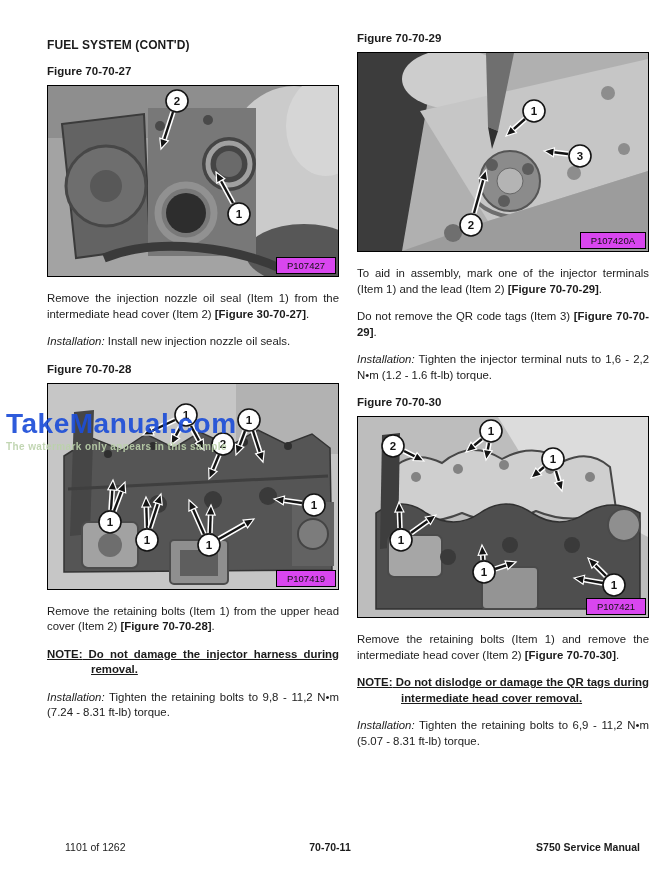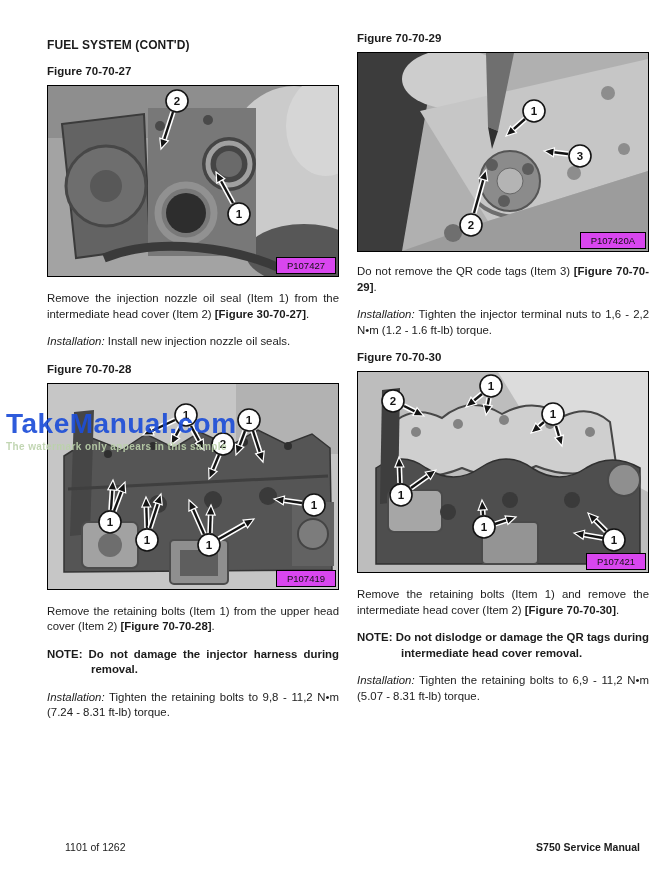--- a/index.html
+++ b/index.html
@@ -19,21 +19,21 @@
   .plabel{
     position:absolute;right:2px;bottom:2px;background:#d946ef;border:1px solid #000;
     font-size:9.5px;line-height:13px;padding:1px 10px;color:#111;
   }
   p.body{font-size:11.4px;line-height:15.5px;text-align:justify;margin:14px 0 0;}
   p.tight{margin:12px 0 0;}
   .ref{font-weight:bold;}
   .lead{font-style:italic;}
   p.note{
     font-size:11.4px;line-height:15.5px;font-weight:bold;text-align:justify;
-    margin:12px 0 0;padding-left:44px;text-indent:-44px;
+    margin:12px 0 0;padding-left:44px;text-indent:-44px;text-decoration:underline;
   }
   .watermark{position:absolute;left:6px;top:410px;z-index:5;pointer-events:none;}
   .wm-title{
     font-size:28px;font-weight:bold;letter-spacing:.5px;
     color:#1d4ed8;opacity:.92;line-height:28px;
   }
   .wm-sub{
     font-size:10px;font-weight:bold;letter-spacing:.4px;
     color:#bcd2ab;opacity:.9;margin-top:3px;
   }
@@ -210,20 +210,21 @@
           <circle cx="176" cy="58" r="11" fill="#ffffff" stroke="#141414" stroke-width="1.6"></circle>
           <text x="176" y="62" text-anchor="middle" font-size="11.5" font-weight="bold" font-family="&quot;Liberation Sans&quot;, sans-serif" fill="#141414">1</text>
           <circle cx="222" cy="103" r="11" fill="#ffffff" stroke="#141414" stroke-width="1.6"></circle>
           <text x="222" y="107" text-anchor="middle" font-size="11.5" font-weight="bold" font-family="&quot;Liberation Sans&quot;, sans-serif" fill="#141414">3</text>
           <circle cx="113" cy="172" r="11" fill="#ffffff" stroke="#141414" stroke-width="1.6"></circle>
           <text x="113" y="176" text-anchor="middle" font-size="11.5" font-weight="bold" font-family="&quot;Liberation Sans&quot;, sans-serif" fill="#141414">2</text>
         </svg>
       <span class="plabel">P107420A</span>
     </div>
 
+    <p class="body"><span>To aid in assembly, mark one of the injector terminals (Item 1) and the lead (Item 2) </span><span class="ref">[Figure 70-70-29]</span><span>.</span></p>
 
     <p class="body tight"><span>Do not remove the QR code tags (Item 3) </span><span class="ref">[Figure 70-70-29]</span><span>.</span></p>
 
     <p class="body tight"><span class="lead">Installation:</span><span> Tighten the injector terminal nuts to 1,6 - 2,2 N•m (1.2 - 1.6 ft-lb) torque.</span></p>
 
     <div class="figcap">Figure 70-70-30</div>
     <div class="photo">
       <svg width="290" height="200" viewBox="0 0 290 200">
         <rect width="290" height="200" fill="#bdbdbd"></rect>
         <polygon points="140,0 290,0 290,120 178,62" fill="#dcdcdc"></polygon>
@@ -297,16 +298,17 @@
     <p class="body tight"><span class="lead">Installation:</span><span> Tighten the retaining bolts to 6,9 - 11,2 N•m (5.07 - 8.31 ft-lb) torque.</span></p>
   </div>
 
   <div class="watermark">
     <div class="wm-title">TakeManual.com</div>
     <div class="wm-sub">The watermark only appears in this sample</div>
   </div>
 
   <div class="footer">
     <span class="f-left">1101 of 1262</span>
+    <span class="f-center">70-70-11</span>
     <span class="f-right">S750 Service Manual</span>
   </div>
 
 </div>
 
 </body></html>

